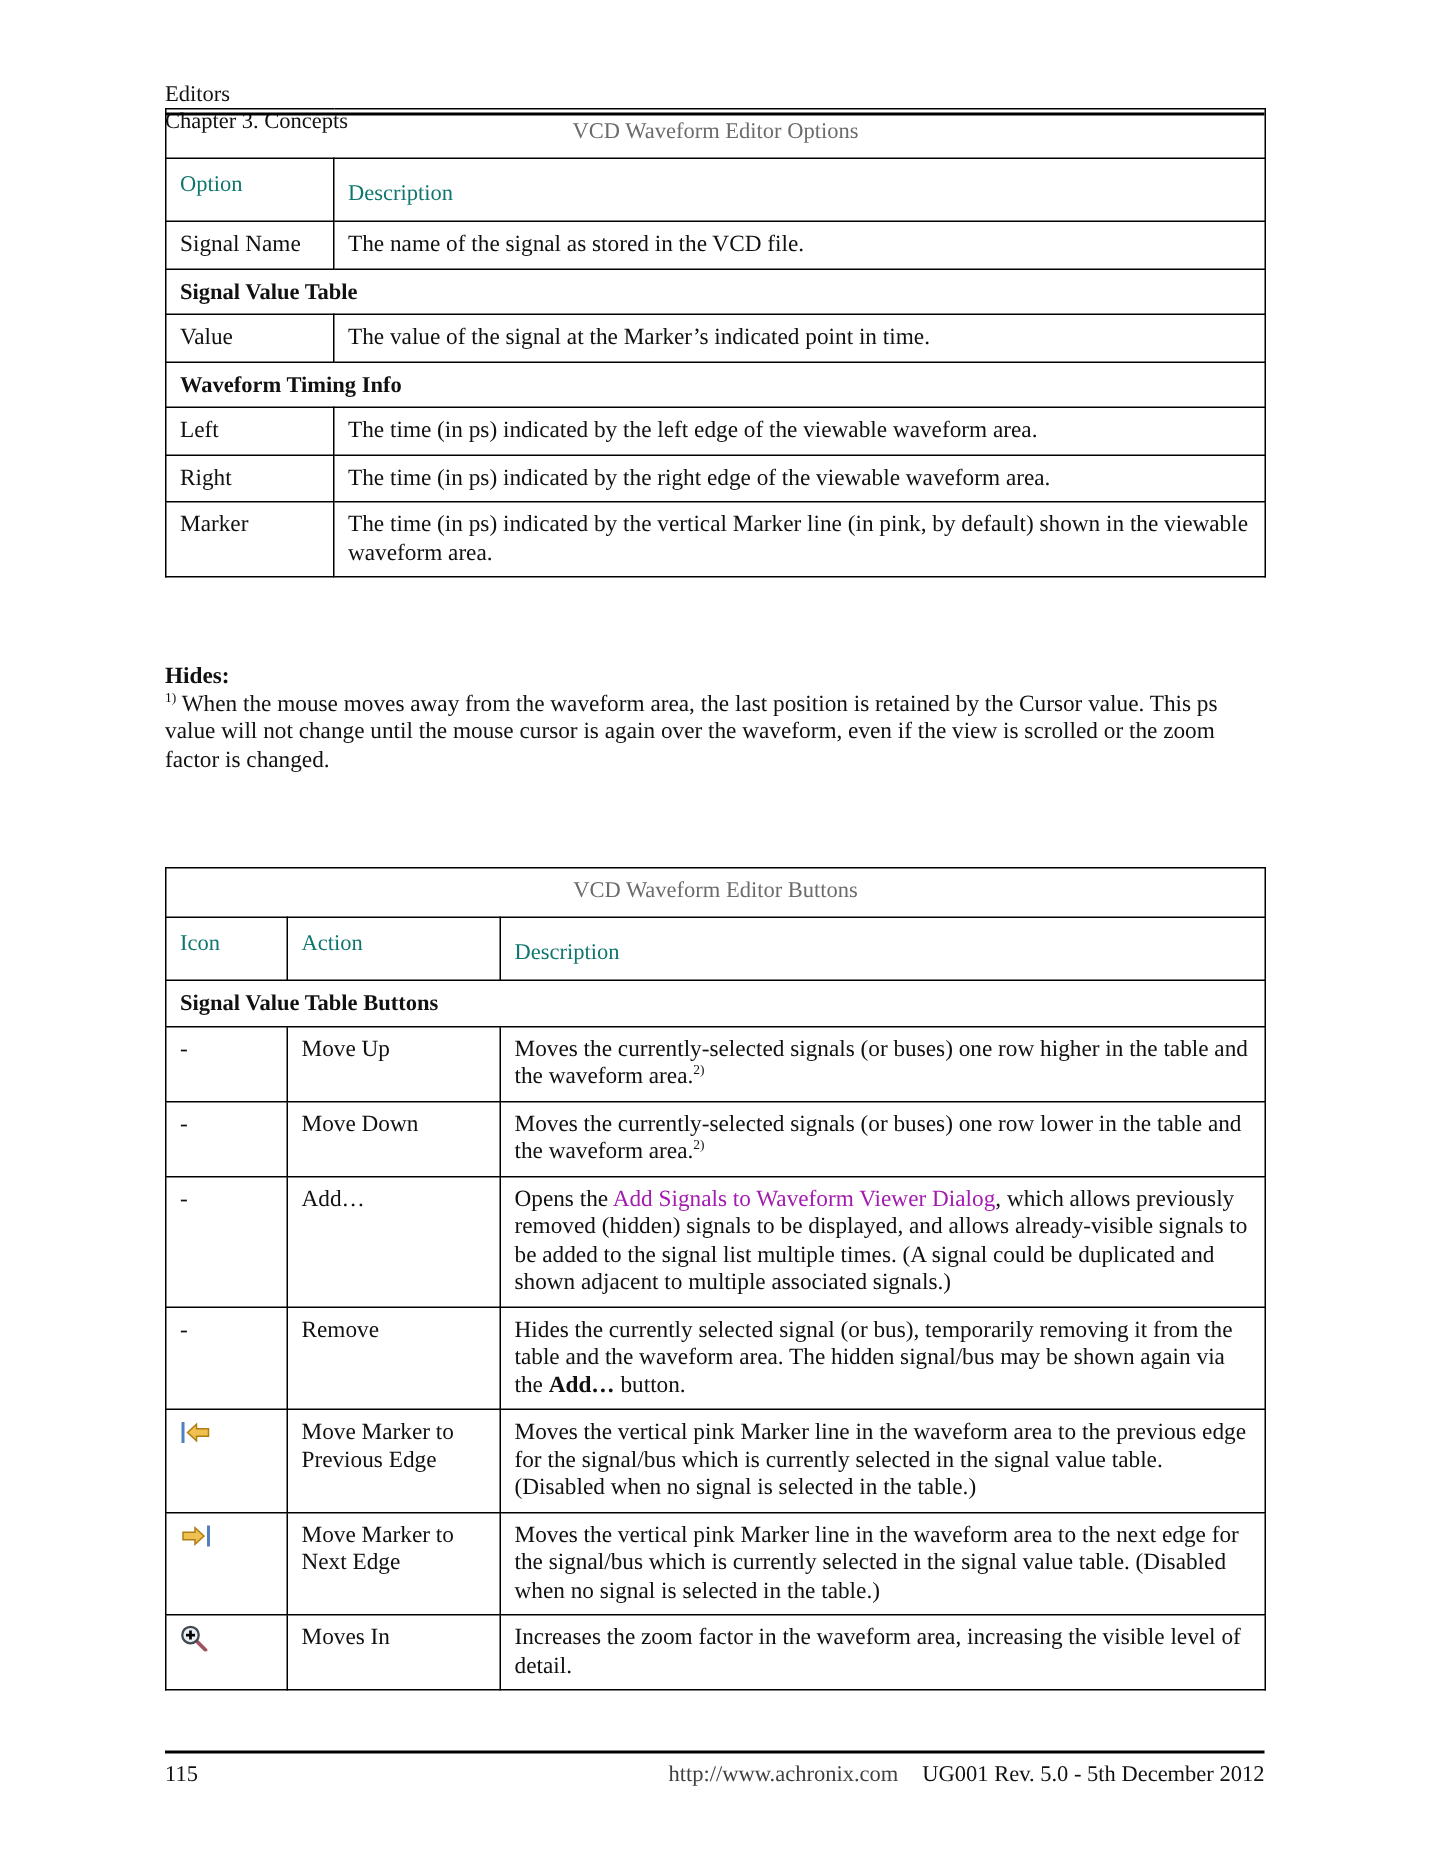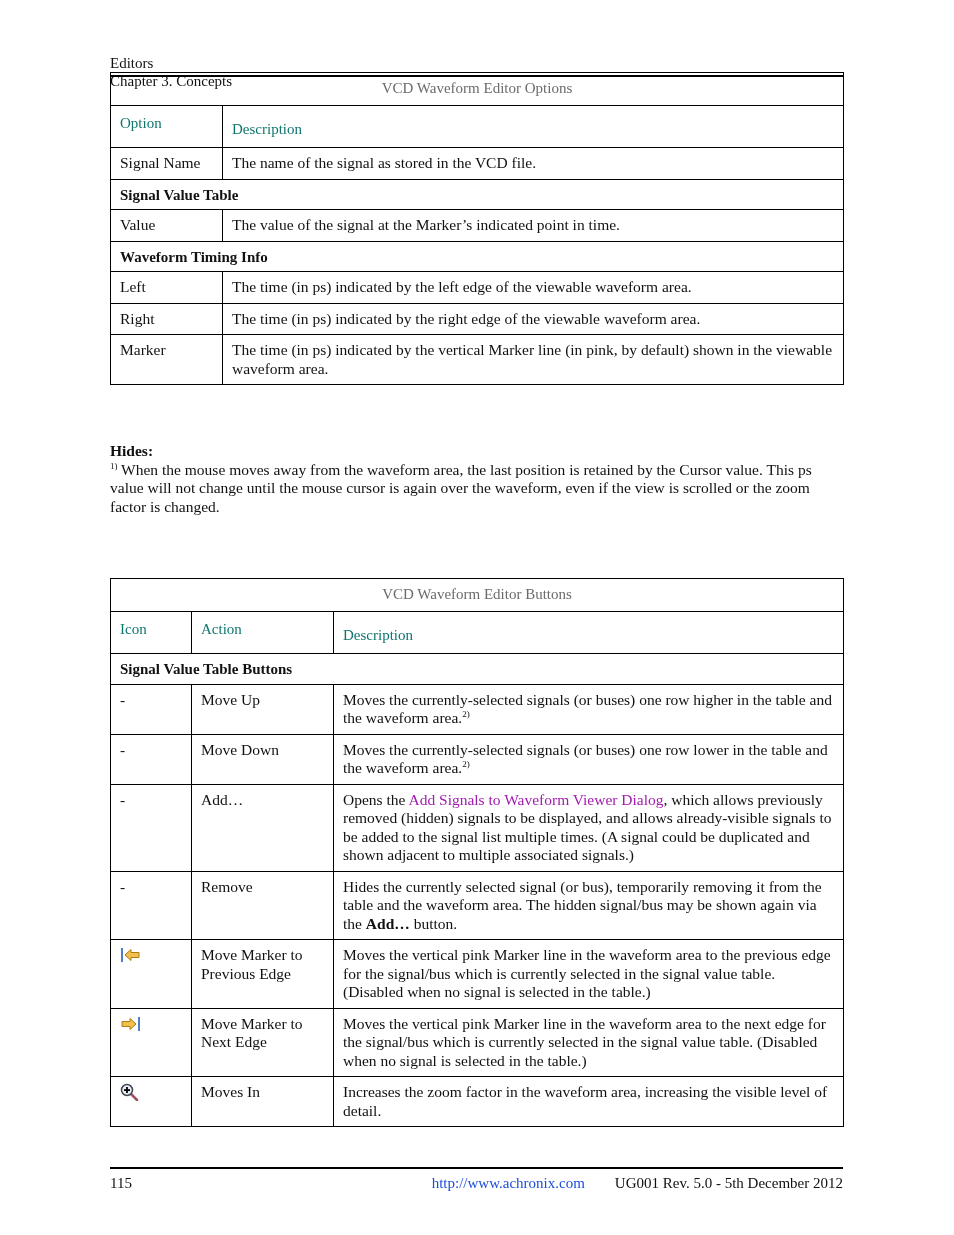--- a/index.html
+++ b/index.html
@@ -60,21 +60,21 @@
   .footer-rule {
     position: absolute; left: 110px; top: 1167px; width: 733px; height: 2px; background: #000;
   }
   .page-footer {
     position: absolute; left: 110px; top: 1174px; width: 733px;
     font-family: "Liberation Serif", serif;
     font-size: 15px; line-height: 18px;
   }
   .page-footer .num { position: absolute; left: 0; }
   .page-footer .right { position: absolute; right: 0; white-space: nowrap; }
-  .page-footer .url { color: #1d4ed8; margin-right: 30px; }
+  .page-footer .url { color: #404040; margin-right: 16px; }
 </style>
 </head>
 <body>
 
 <div class="page-header">
   <span>Editors</span>
   <span>Chapter 3. Concepts</span>
 </div>
 <div class="header-rule"></div>
 

